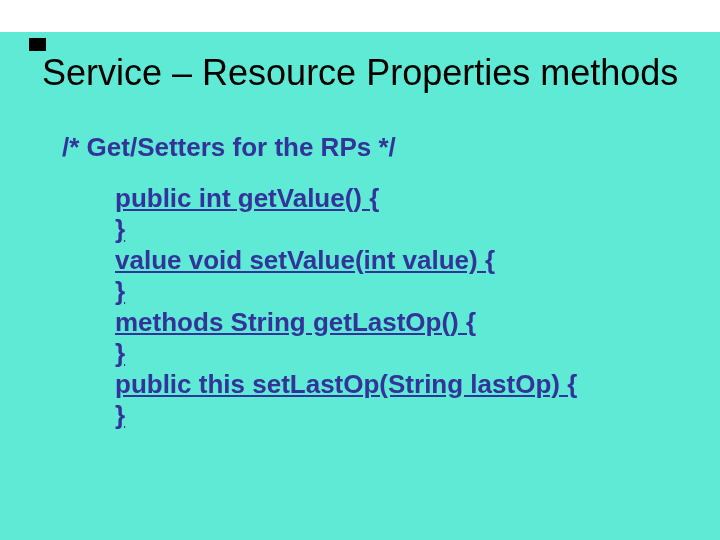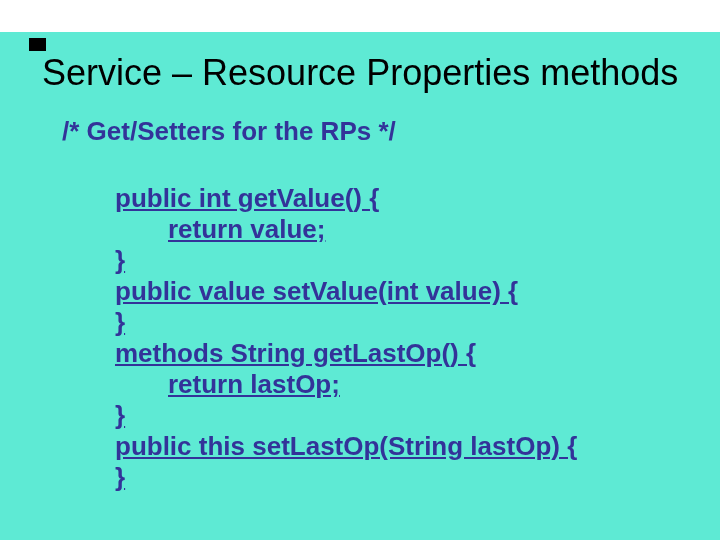--- a/index.html
+++ b/index.html
@@ -31,21 +31,21 @@
     font-size: 36px;
     line-height: 1;
     font-weight: 400;
     color: #000000;
     white-space: nowrap;
     letter-spacing: 0;
   }
   .code-comment {
     position: absolute;
     left: 62px;
-    top: 86px;
+    top: 102px;
     font-size: 26px;
     line-height: 1;
     font-weight: 700;
     color: #333399;
     white-space: nowrap;
   }
   .code-block {
     position: absolute;
     left: 115px;
     top: 151px;
@@ -78,26 +78,24 @@
 <div class="slide">
 
   <div class="deco-square"></div>
 
   <h1 class="slide-title" style="margin:0; font-size:36px; font-weight:400;">Service – Resource Properties methods</h1>
 
   <div class="code-comment">/* Get/Setters for the RPs */</div>
 
   <div class="code-block">
       <div class="code-line">public int getValue() {</div>
-      <div class="code-line indent-1">return value;</div>
       <div class="code-line">}</div>
-      <div class="code-line">public value setValue(int value) {</div>
+      <div class="code-line">value void setValue(int value) {</div>
       <div class="code-line">}</div>
       <div class="code-line">methods String getLastOp() {</div>
-      <div class="code-line indent-1">return lastOp;</div>
       <div class="code-line">}</div>
       <div class="code-line">public this setLastOp(String lastOp) {</div>
       <div class="code-line">}</div>
     </div>
 
   <div class="page-number">7-1.60</div>
 
 </div>
 
 </body></html>

